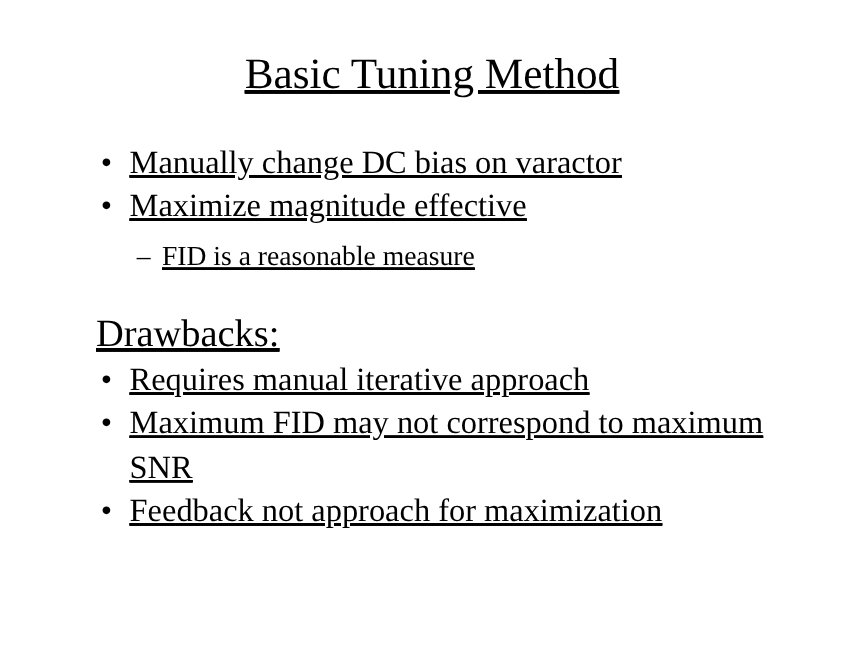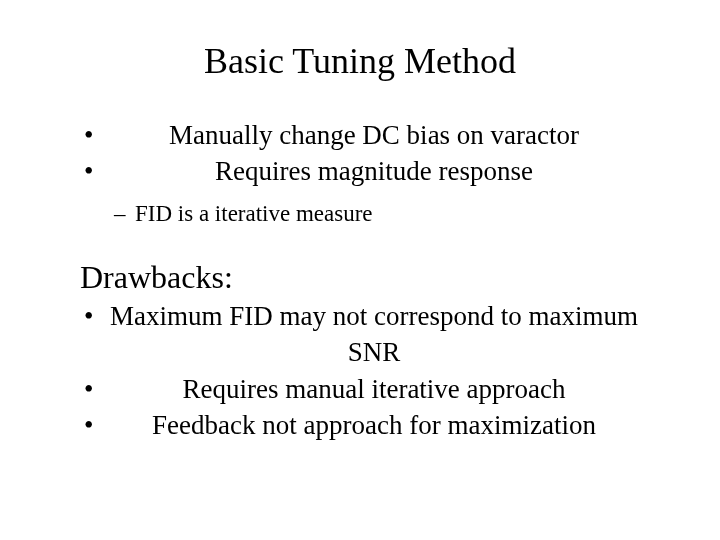--- a/index.html
+++ b/index.html
@@ -1,18 +1,19 @@
 <!DOCTYPE html>
 <html><head>
   <meta charset="utf-8">
   <style>
     * {
       margin: 0;
       padding: 0;
       box-sizing: border-box;
+      text-decoration: underline;
     }
     body {
       width: 720px;
       height: 540px;
       background: #ffffff;
       font-family: Georgia, 'Times New Roman', Times, serif;
       color: #000000;
       padding: 40px 80px 40px 80px;
     }
     .title {
@@ -23,21 +24,20 @@
     }
     .bullet-list {
       list-style: none;
       margin-bottom: 8px;
     }
     .bullet-item {
       font-size: 27px;
       line-height: 1.35;
       padding-left: 28px;
       position: relative;
-      text-align: center;
     }
     .bullet-item::before {
       content: "•";
       position: absolute;
       left: 4px;
       top: 0;
     }
     .sub-list {
       list-style: none;
       margin-top: 4px;
@@ -60,26 +60,26 @@
       margin-bottom: 2px;
     }
   </style>
 </head>
 <body>
 
 <h1 class="title">Basic Tuning Method</h1>
 
 <ul class="bullet-list">
   <li class="bullet-item">Manually change DC bias on varactor</li>
-  <li class="bullet-item">Requires magnitude response</li>
+  <li class="bullet-item">Maximize magnitude effective</li>
 </ul>
 
 <ul class="sub-list">
-  <li class="sub-item">FID is a iterative measure</li>
+  <li class="sub-item">FID is a reasonable measure</li>
 </ul>
 
 <div class="section-label">Drawbacks:</div>
 
 <ul class="bullet-list">
+  <li class="bullet-item">Requires manual iterative approach</li>
   <li class="bullet-item">Maximum FID may not correspond to maximum SNR</li>
-  <li class="bullet-item">Requires manual iterative approach</li>
   <li class="bullet-item">Feedback not approach for maximization</li>
 </ul>
 
 </body></html>

